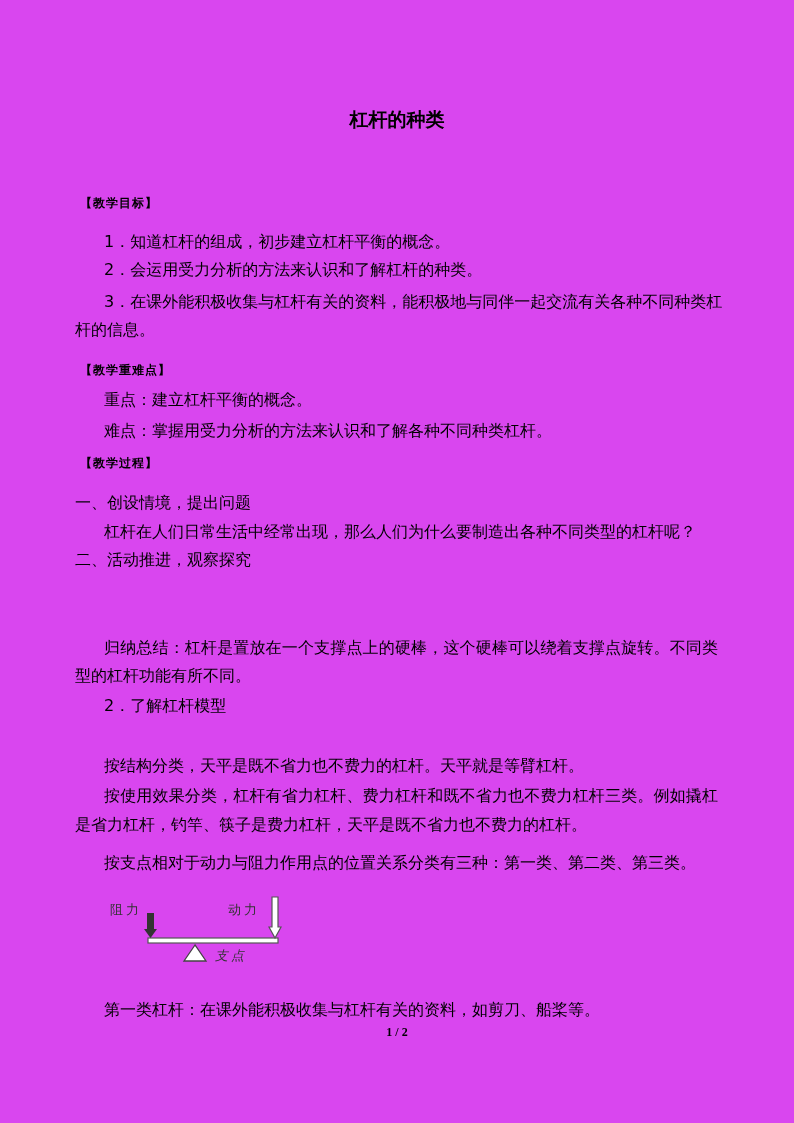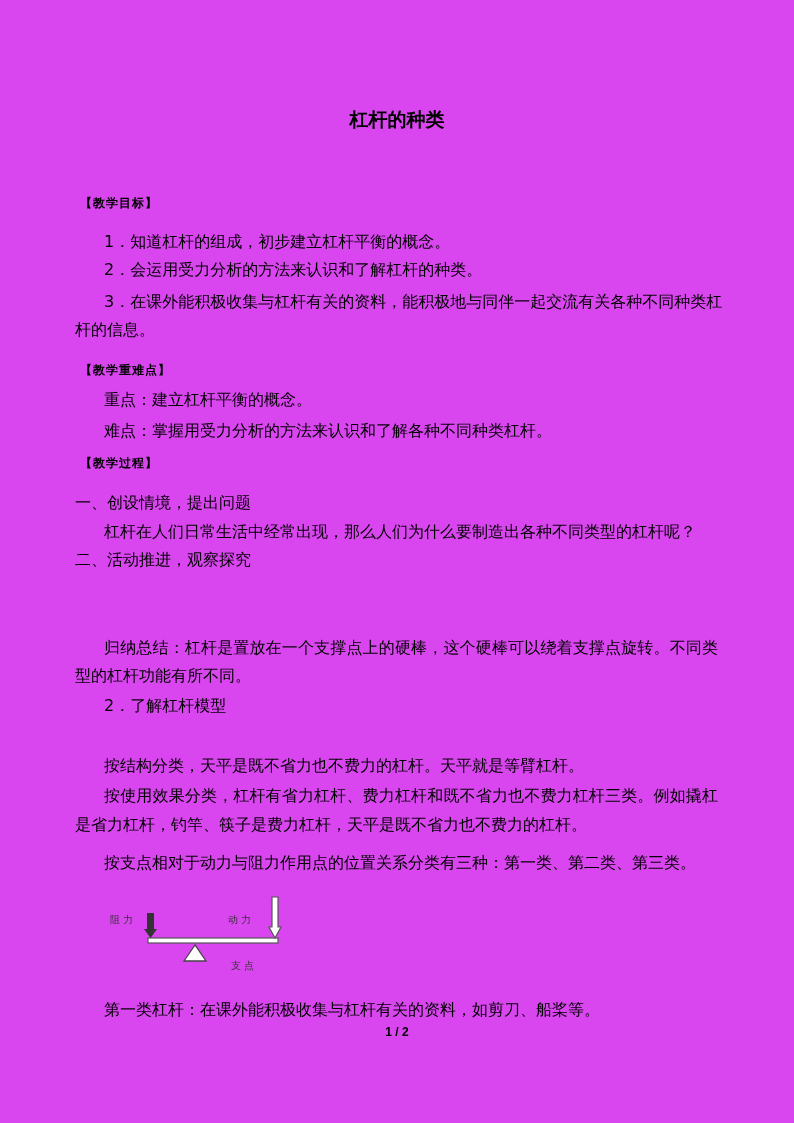--- a/index.html
+++ b/index.html
@@ -9,23 +9,23 @@
   .title { position:absolute; left:0; width:794px; top:107px; text-align:center;
            font-family: "DejaVu Serif", "Liberation Serif", serif; font-weight:bold;
            font-size:19px; line-height:24px; }
   .h { position:absolute; left:80px; font-size:12px; line-height:22px; letter-spacing:1px;font-weight:bold; }
   .p { position:absolute; left:75px; width:643px; font-size:16px; line-height:20px;
        white-space:nowrap; }
   .ind { padding-left:29px; }
   .just { text-align:justify; text-align-last:justify; }
   .diagram { position:absolute; left:100px; top:890px; width:200px; height:80px; }
   .diagram .lbl { position:absolute; font-family:"DejaVu Serif","Liberation Serif",serif;
-                  font-size:10px; line-height:18px; color:#333; letter-spacing:3px;margin-top:10px; }
+                  font-size:13px; line-height:18px; color:#333; letter-spacing:3px; }
   .pagenum { position:absolute; left:0; width:794px; top:1025px; text-align:center;
-             font-family:Liberation Sans, sans-serif; font-weight:bold;
+             font-family:Liberation Serif, serif; font-weight:bold;
              font-size:12px; line-height:14px; }
 </style>
 </head>
 <body>
 
 <div class="page">
 
   <div class="title">杠杆的种类</div>
 
   <div class="h" style="top:192px;">【教学目标】</div>
@@ -61,19 +61,19 @@
       </g>
 
       <g fill="#fff" stroke="#555" stroke-width="1.2">
         <polygon points="172,7 178,7 178,37 181,37 175,48 169,37 172,37"></polygon>
       </g>
 
       <polygon points="95,55 84,71 106,71" fill="#fff" stroke="#444" stroke-width="1.3"></polygon>
     </svg>
     <div class="lbl" style="left:10px; top:11px;">阻力</div>
     <div class="lbl" style="left:128px; top:11px;">动力</div>
-    <div class="lbl" style="left:131px; top:57px;">支点</div>
+    <div class="lbl" style="left:115px; top:57px;font-style:italic;">支点</div>
   </div>
 
   <div class="p ind" style="top:1000px;">第一类杠杆：在课外能积极收集与杠杆有关的资料，如剪刀、船桨等。</div>
 
   <div class="pagenum">1 / 2</div>
 </div>
 
 </body></html>

